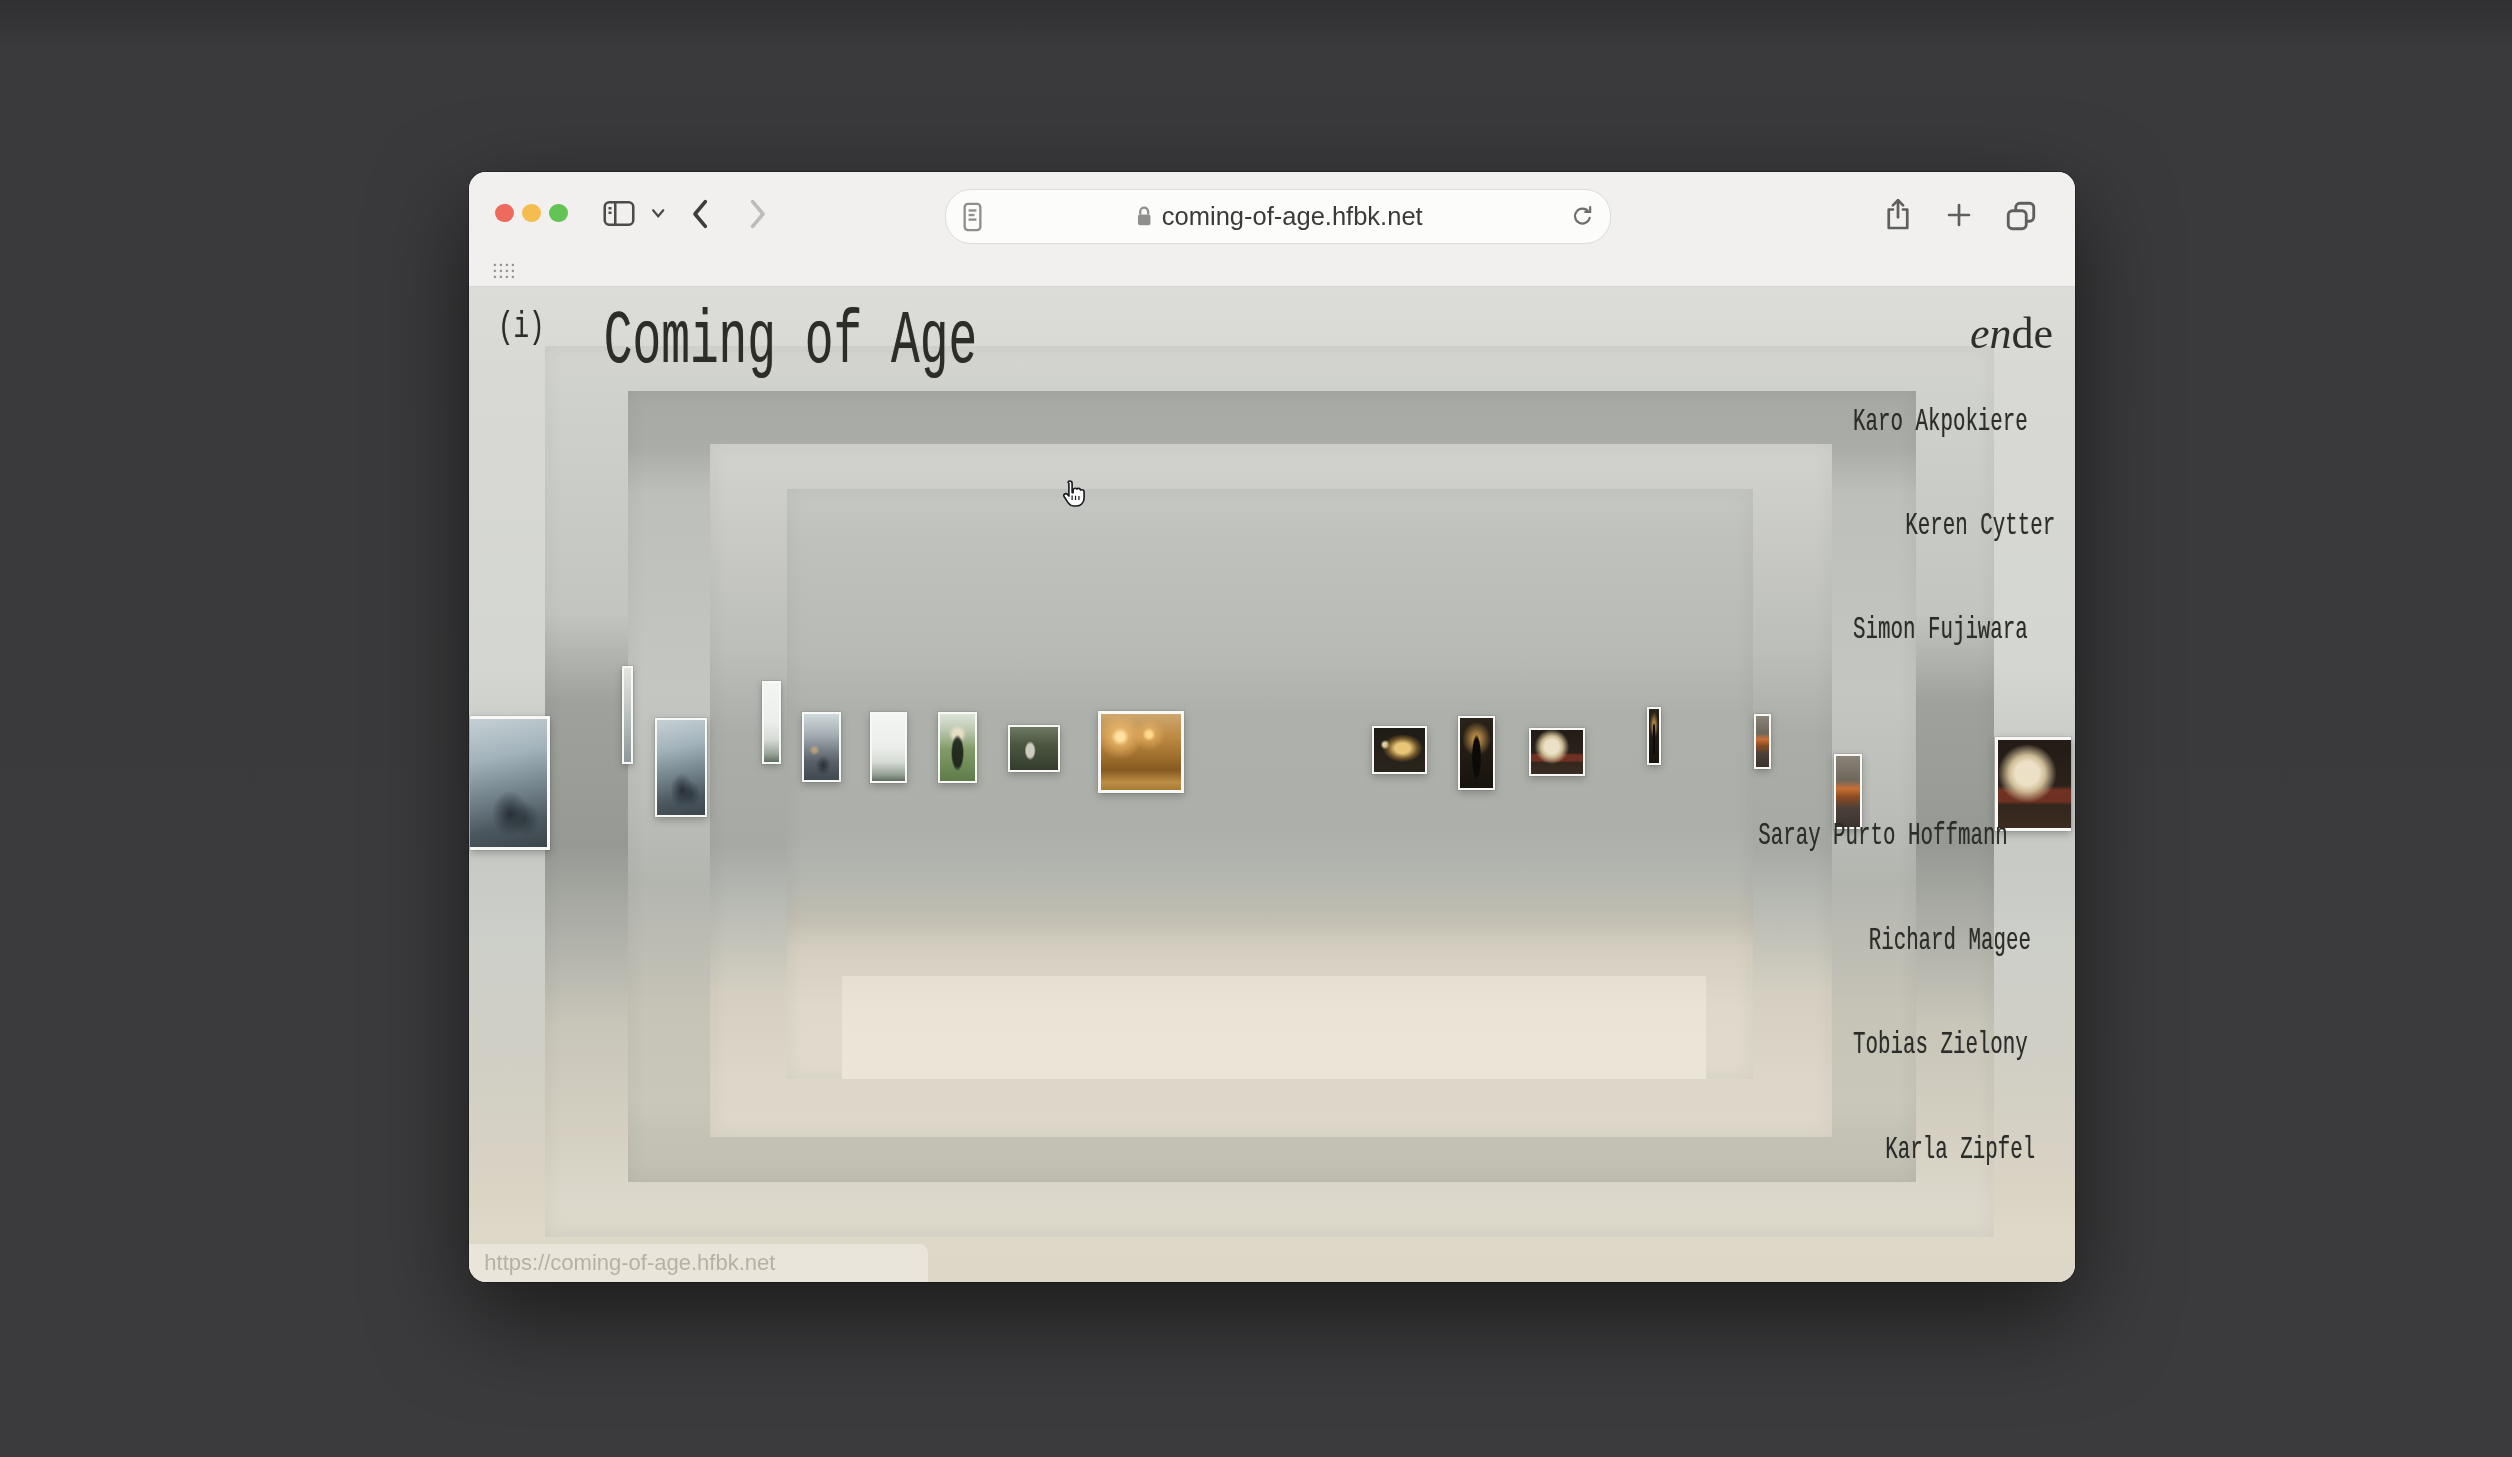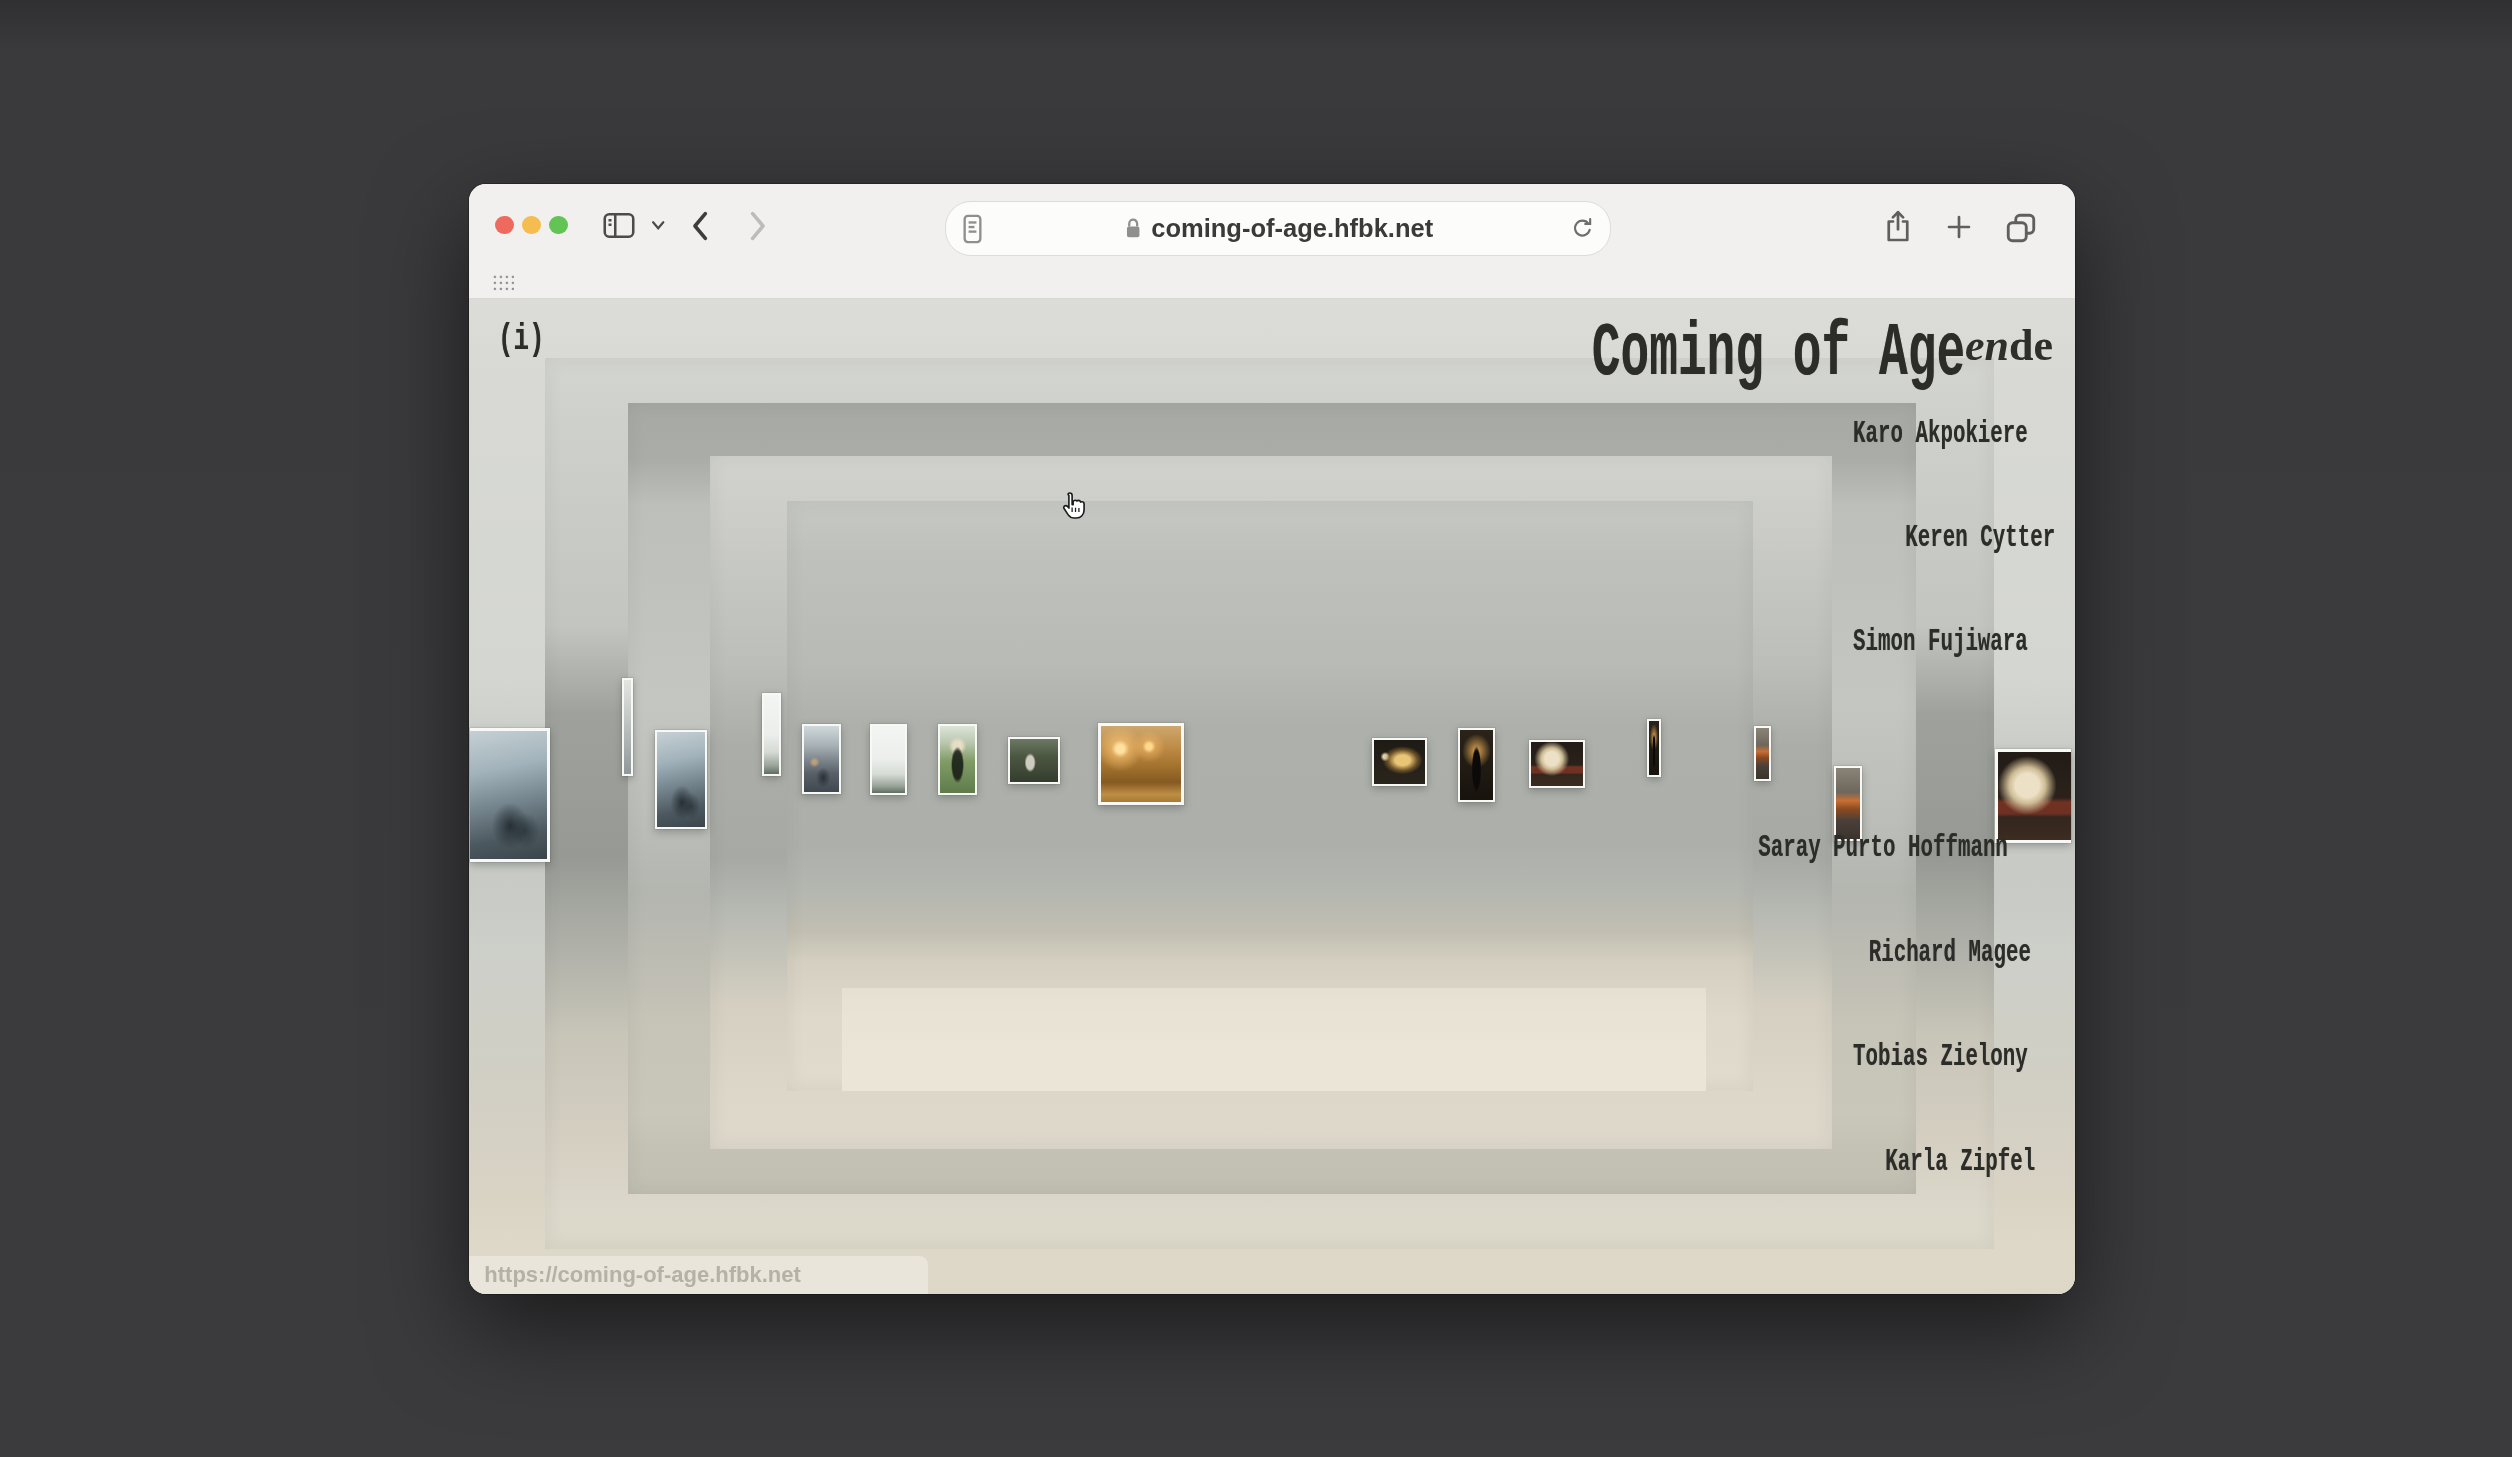--- a/index.html
+++ b/index.html
@@ -3,24 +3,23 @@
 <meta charset="utf-8">
 <style>
   html,body{margin:0;padding:0;}
   body{
     width:2512px;height:1457px;overflow:hidden;position:relative;
     background:linear-gradient(180deg,#303032 0%,#3a3a3c 51px,#3b3b3d 100%);
     font-family:"Liberation Sans",sans-serif;
   }
   
   .window{
-    position:absolute;left:469px;top:184px;width:1606px;height:1110px;
+    position:absolute;left:469px;top:172px;width:1606px;height:1110px;
     border-radius:17px;background:#f0efee;
     box-shadow:0 34px 94px rgba(0,0,0,.55),0 0 0 0.9px rgba(0,0,0,.25);
-    font-weight:bold;
   }
   .toolbar{
     position:absolute;left:0;top:0;width:100%;height:83px;
     border-radius:17px 17px 0 0;background:#f1f0ef;
   }
   .favbar{
     position:absolute;left:0;top:83px;width:100%;height:31px;background:#f1f0ef;
     border-bottom:0.9px solid #d8d7d5;
   }
   .traffic{position:absolute;top:31.5px;display:flex;gap:8.5px;left:26px;}
@@ -107,21 +106,21 @@
     radial-gradient(circle at 40% 38%,#ece0c6 0 17%,#cdbb94 26%,transparent 42%),
     linear-gradient(180deg,transparent 52%,rgba(160,60,40,.6) 57%,rgba(150,55,38,.6) 70%,transparent 74%),
     linear-gradient(180deg,#221b16 0%,#2b221b 55%,#3c2c21 100%);}
   .ph-orangeband{background:
     linear-gradient(180deg,#8a8378 0%,#6e675c 34%,#c96f35 46%,#8a4a20 58%,#4a4039 74%,#3a332c 100%);}
   .ph-sliver{background:linear-gradient(180deg,#e3e4e0 0%,#c4c9c6 40%,#8e979a 100%);}
   
   .tw{font-family:"Liberation Mono",monospace;color:#2c2c29;display:inline-block;
       text-shadow:0 0 0.9px rgba(44,44,40,.45);}
   .row{position:absolute;left:0;width:100%;display:flex;justify-content:flex-end;align-items:center;height:43px;}
-  .title-row{position:absolute;left:0;top:12px;width:100%;height:85px;display:flex;justify-content:flex-end;align-items:center;}
+  .title-row{position:absolute;left:0;top:12px;width:100%;height:85px;display:flex;justify-content:flex-start;align-items:center;padding-left:25px;}
   .title-row .tw{font-size:76px;transform:scaleX(.63);}
   .row .tw{font-size:32px;transform:scaleX(.65);}
   .info-link{position:absolute;left:29px;top:18.7px;height:43px;display:flex;align-items:center;}
   .info-link .tw{font-size:37px;transform:scaleX(.70);transform-origin:left center;}
   .lang{position:absolute;right:22px;top:18.7px;height:43px;display:flex;align-items:center;gap:0;
         font-family:"Liberation Serif",serif;font-size:44px;color:#2e2e2a;margin-top:6px;}
   .lang .en{font-style:italic;}
   .statusbar{
     position:absolute;left:0;bottom:0;width:459px;height:38px;
     background:rgba(234,230,219,.92);border-top-right-radius:8.5px;

